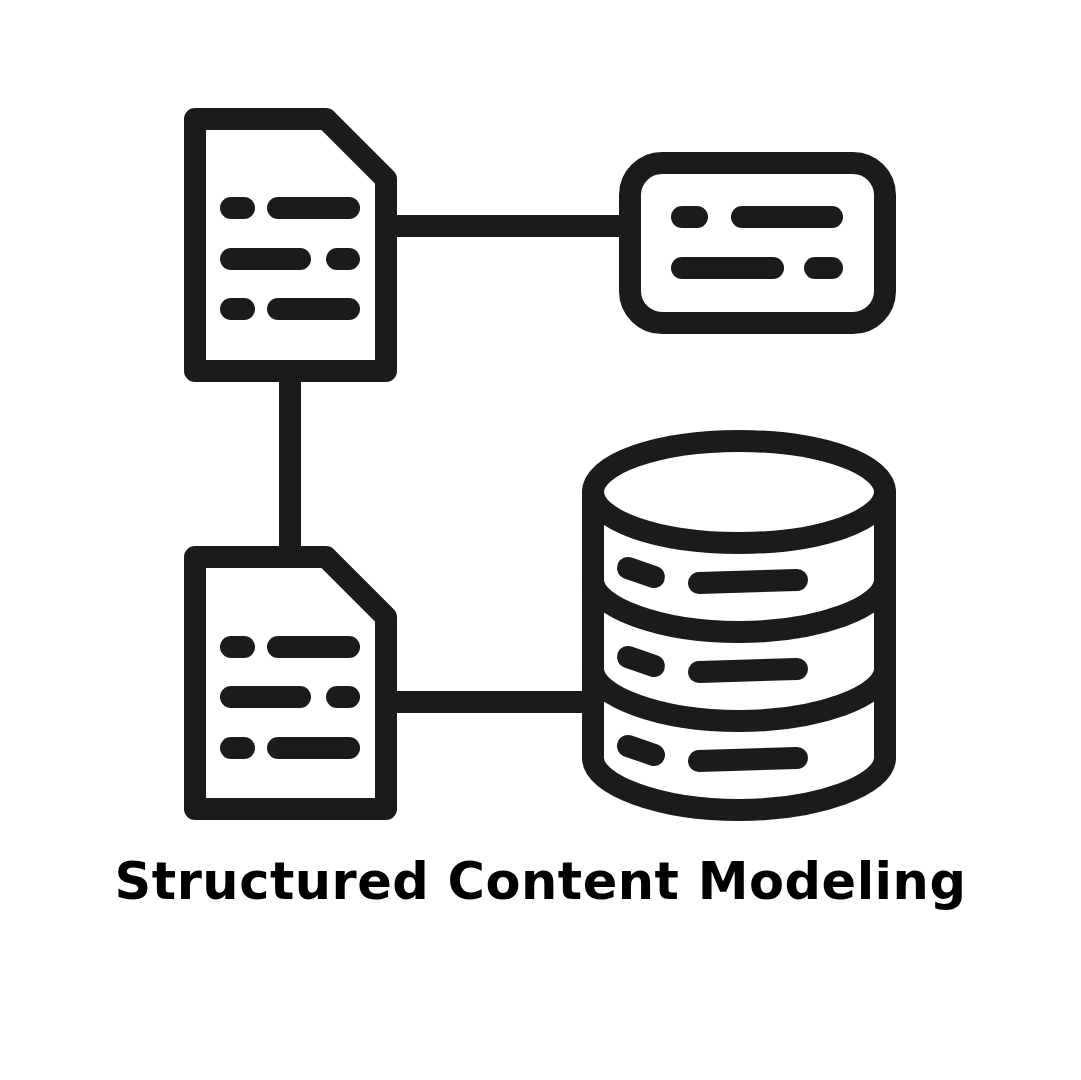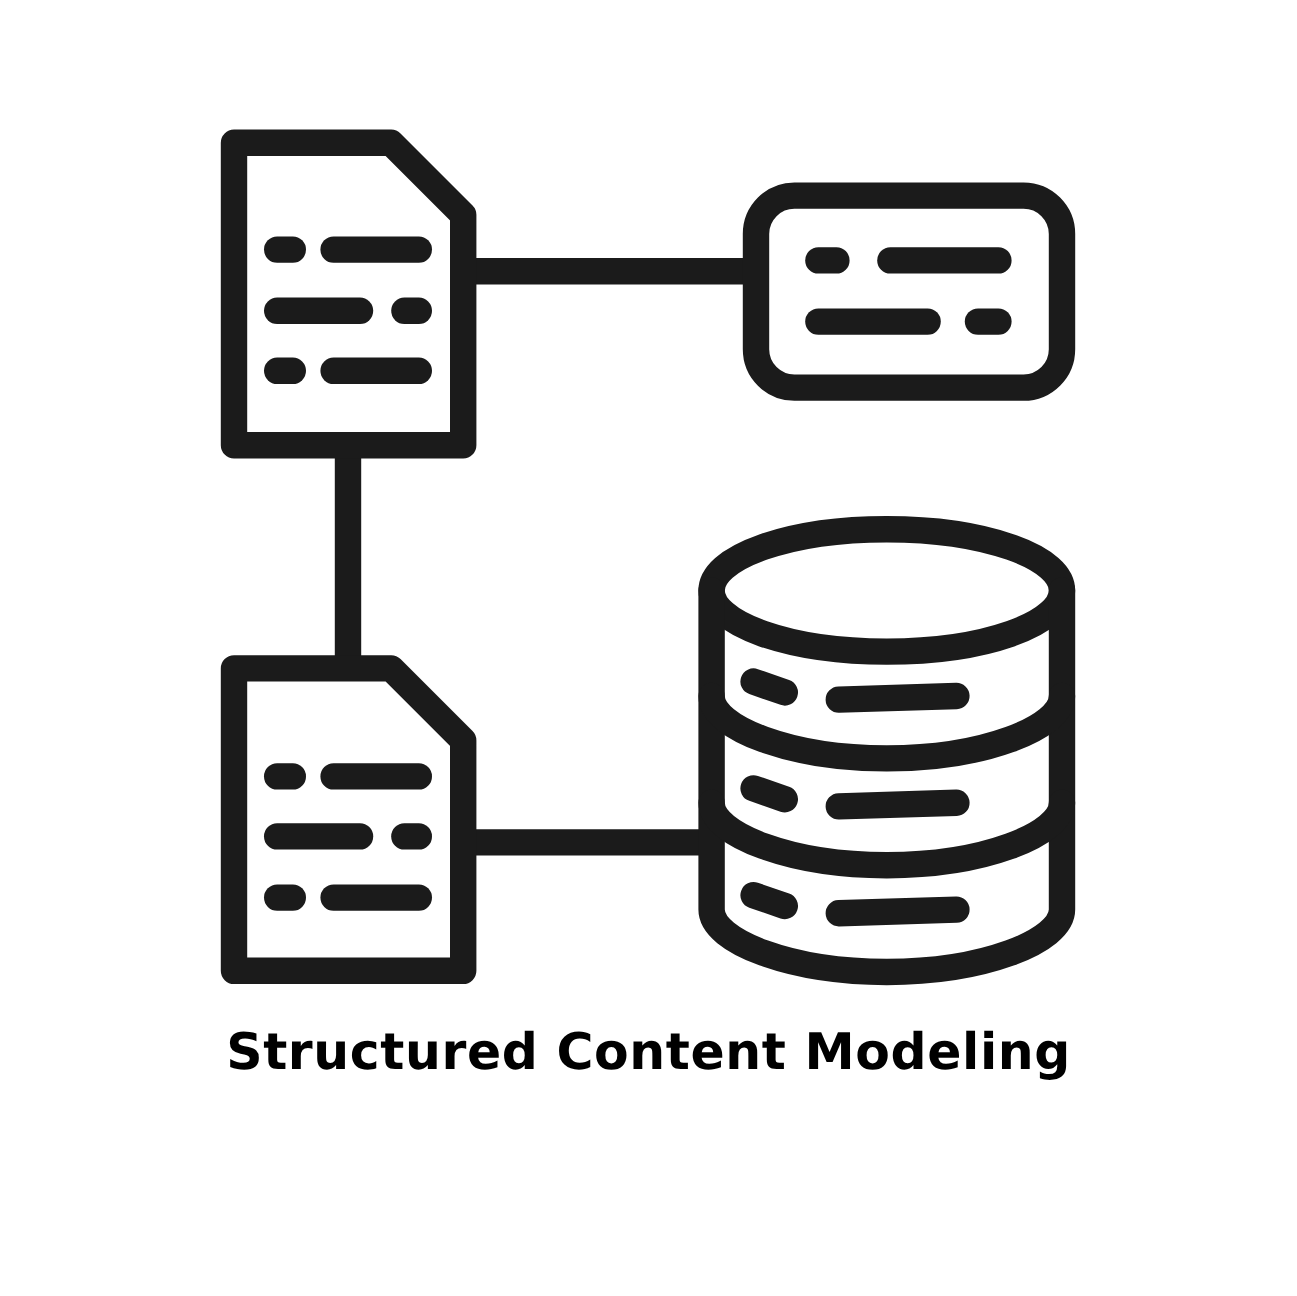--- a/index.html
+++ b/index.html
@@ -2,21 +2,21 @@
 <html><head>
 <meta charset="utf-8">
 <style>
   html, body { margin: 0; padding: 0; background: #ffffff; }
   body { width: 1081px; height: 1080px; position: relative; overflow: hidden; }
   #diagram { position: absolute; left: 0; top: 0; width: 1081px; height: 1080px; }
   .caption {
     position: absolute; left: 0; width: 1081px; top: 852px;
     text-align: center;
     font-family: "DejaVu Sans", sans-serif;
-    font-weight: bold; font-size: 42px; letter-spacing: 0.5px;
+    font-weight: bold; font-size: 51px; letter-spacing: 0.5px;
     color: #000000;
   }
 </style>
 </head>
 <body>
 
 <svg id="diagram" viewBox="0 0 1081 1080" xmlns="http://www.w3.org/2000/svg">
   <g fill="none" stroke="#1b1b1b" stroke-width="22" stroke-linecap="round" stroke-linejoin="round">
 
     <g stroke-linecap="butt">

